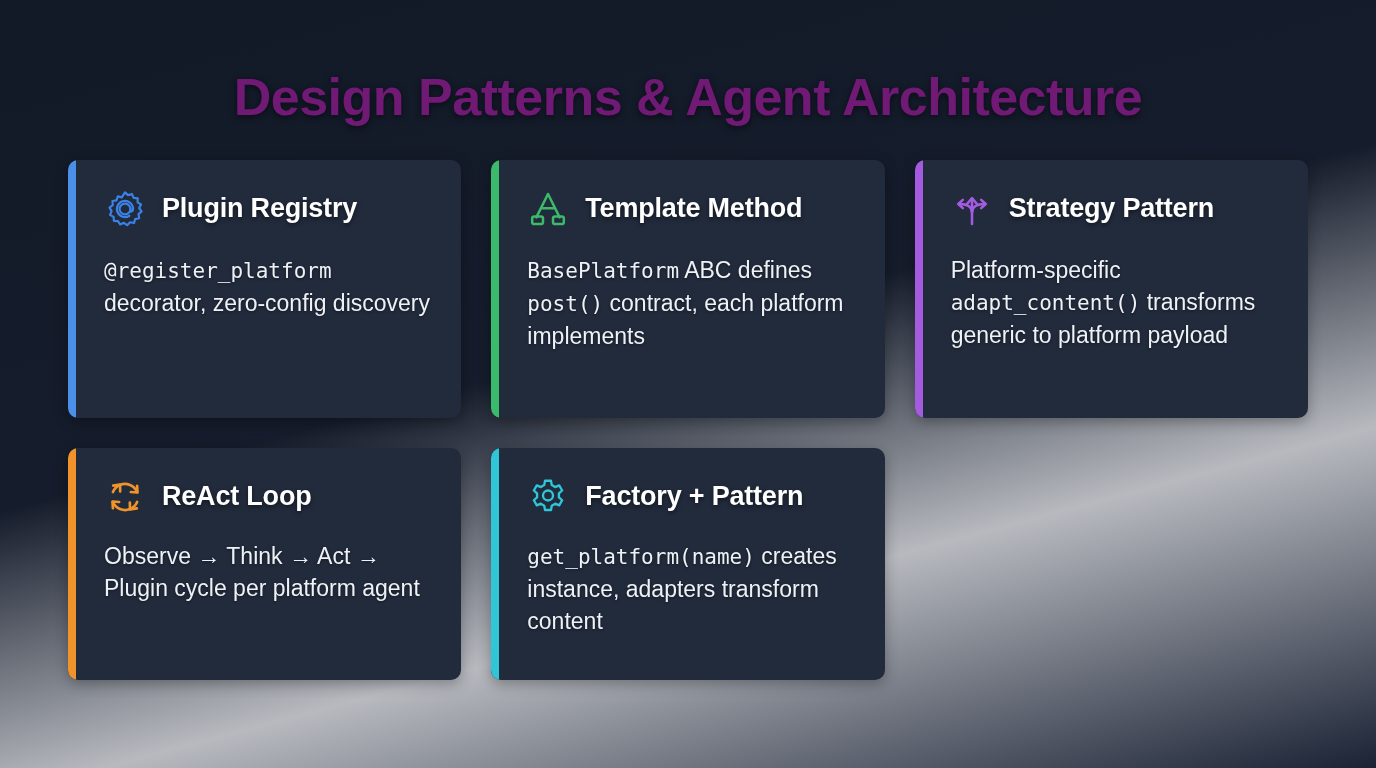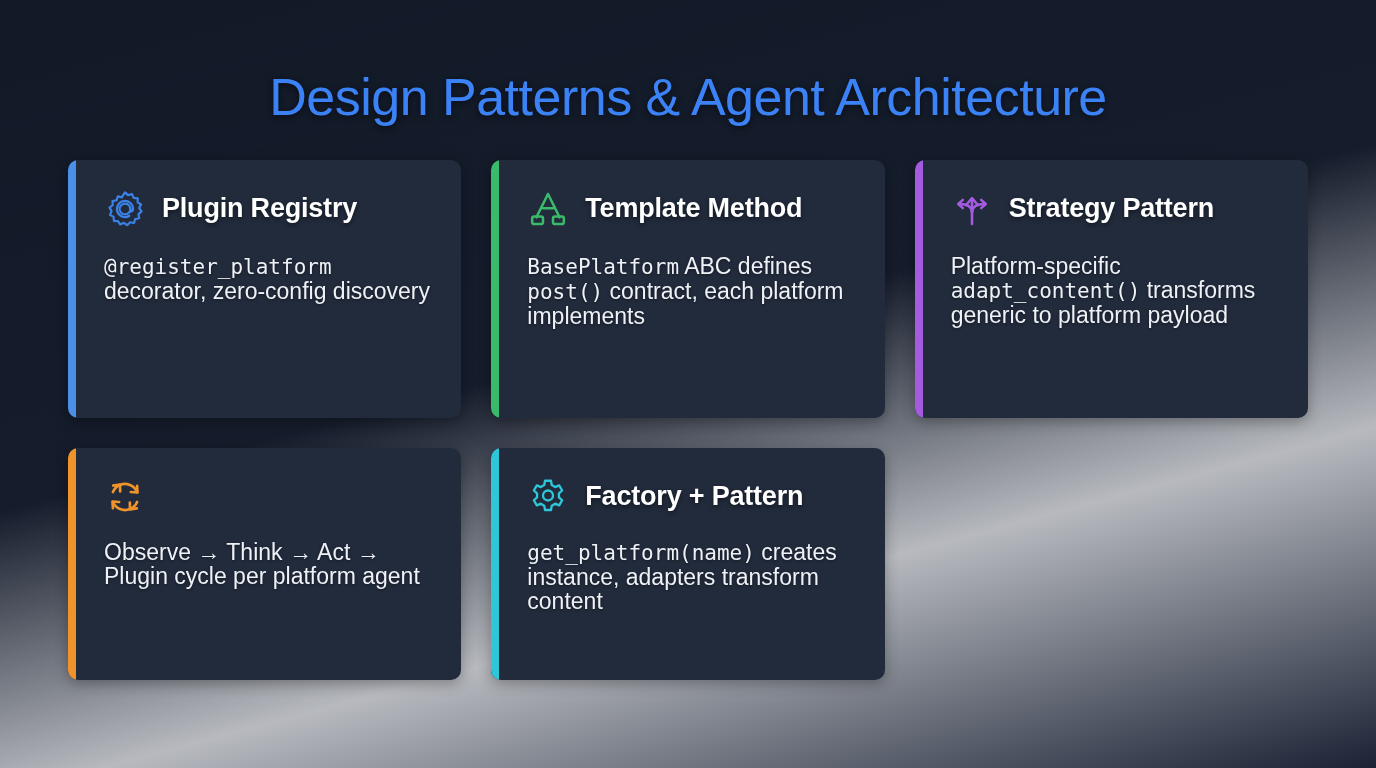--- a/index.html
+++ b/index.html
@@ -21,23 +21,23 @@
     width: 1376px;
     height: 768px;
     padding: 0 68px;
     position: relative;
   }
 
   
   .title {
     text-align: center;
     font-size: 52px;
-    font-weight: normal;
+    font-weight: bold;
     letter-spacing: -0.5px;
-    color: #3b82f6;
+    color: #701a75;
     padding-top: 68px;
     line-height: 1.15;
     text-shadow: 0 2px 6px rgba(0,0,0,0.55);
   }
 
   
   .grid {
     margin-top: 32px;
     display: grid;
     grid-template-columns: repeat(3, 1fr);
@@ -86,21 +86,21 @@
     font-weight: bold;
     color: #ffffff;
     letter-spacing: -0.2px;
     text-shadow: 0 2px 4px rgba(0,0,0,0.5);
     white-space: nowrap;
   }
 
   .card-body {
     margin-top: 22px;
     font-size: 23px;
-    line-height: 24px;
+    line-height: 32px;
     color: #eef2f7;
     text-shadow: 0 1px 3px rgba(0,0,0,0.45);
     max-width: 340px;
   }
 
   .card-body code {
     font-family: "DejaVu Sans Mono", "Liberation Mono", monospace;
     font-size: 21px;
     color: #eef2f7;
   }
@@ -181,20 +181,21 @@
             <path d="M18 9.5 A16 16 0 0 1 38.5 18"></path>
             <path d="M38.5 10.5 L39 18.6 L31 18"></path>
             <path d="M38.5 30 A16 16 0 0 1 30 38.5"></path>
             <path d="M38.2 37.6 L30 38.8 L29.8 30.7"></path>
             <path d="M30 38.5 A16 16 0 0 1 9.5 30"></path>
             <path d="M9.5 37.5 L9 29.4 L17 30"></path>
             <path d="M9.5 18 A16 16 0 0 1 18 9.5"></path>
             <path d="M9.8 10.4 L18 9.2 L18.2 17.3"></path>
           </svg>
         </span>
+        <span class="card-title">ReAct Loop</span>
       </div>
       <div class="card-body">
         <span>Observe → Think → Act → Plugin cycle per platform agent</span>
       </div>
     </div>
 
 
     <div class="card row2">
       <div class="accent" style="background:#2fc6d8"></div>
       <div class="card-head">

